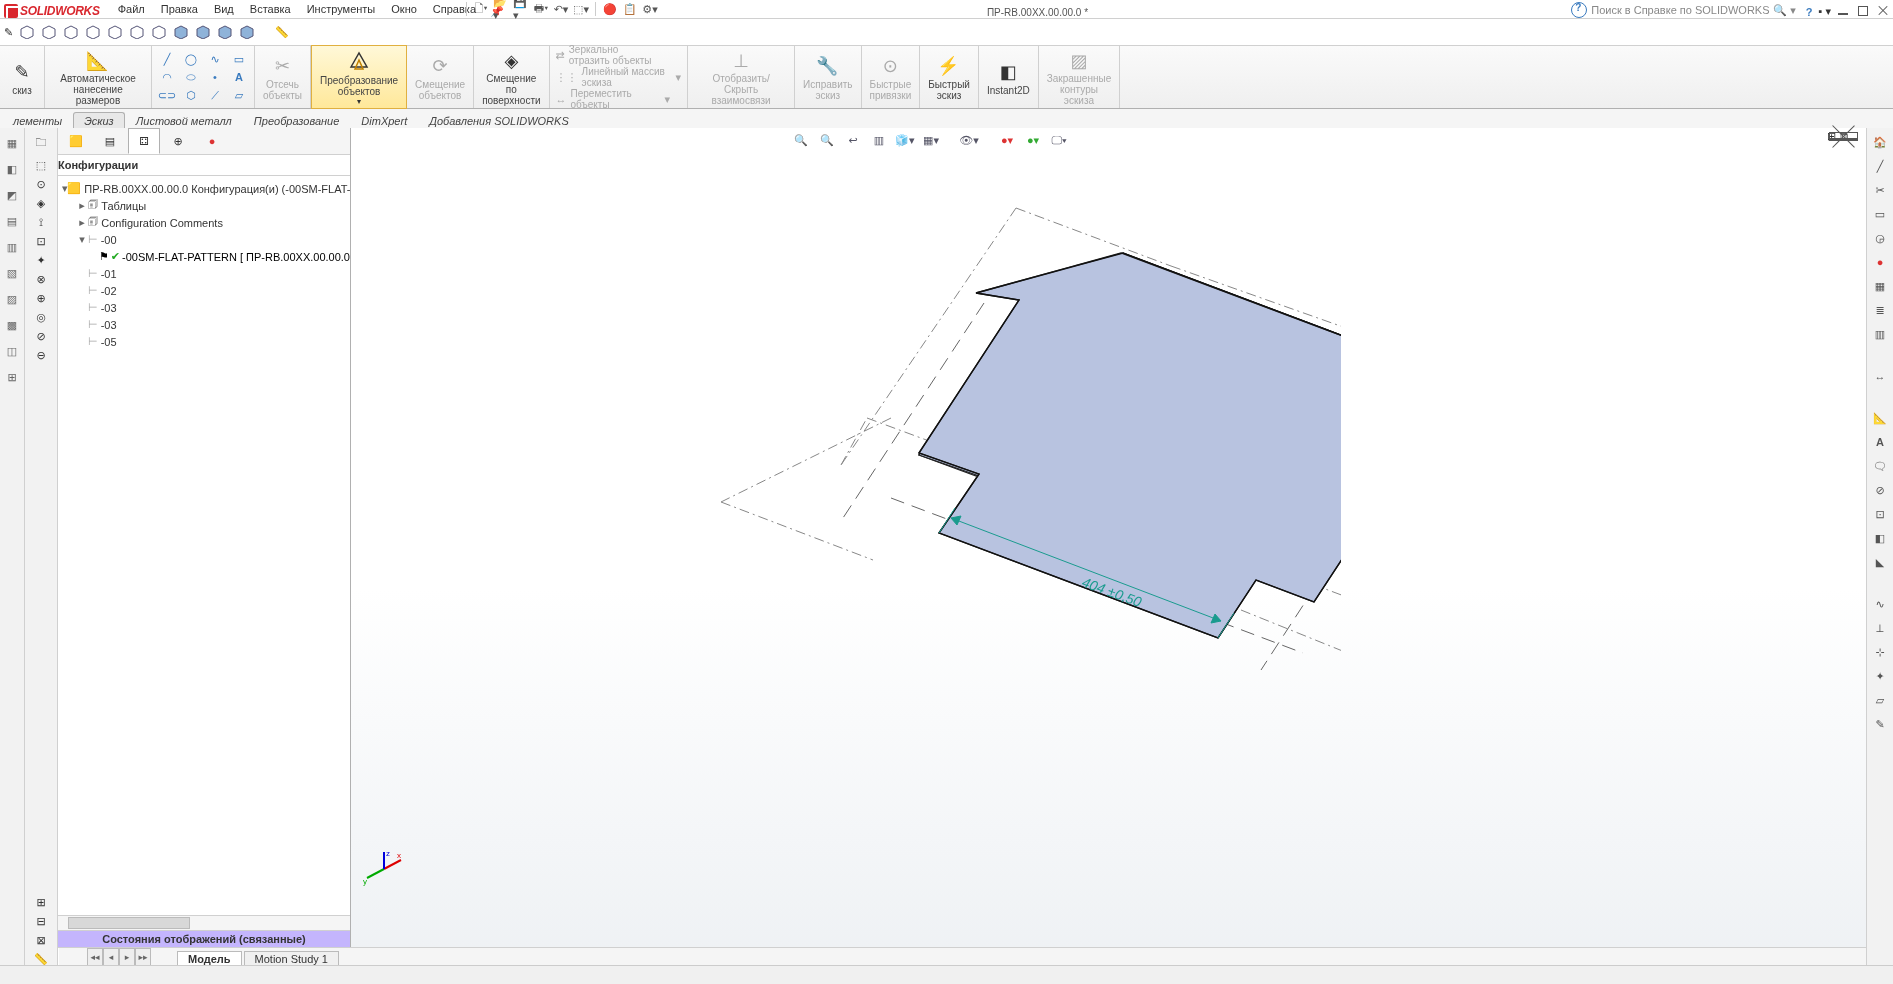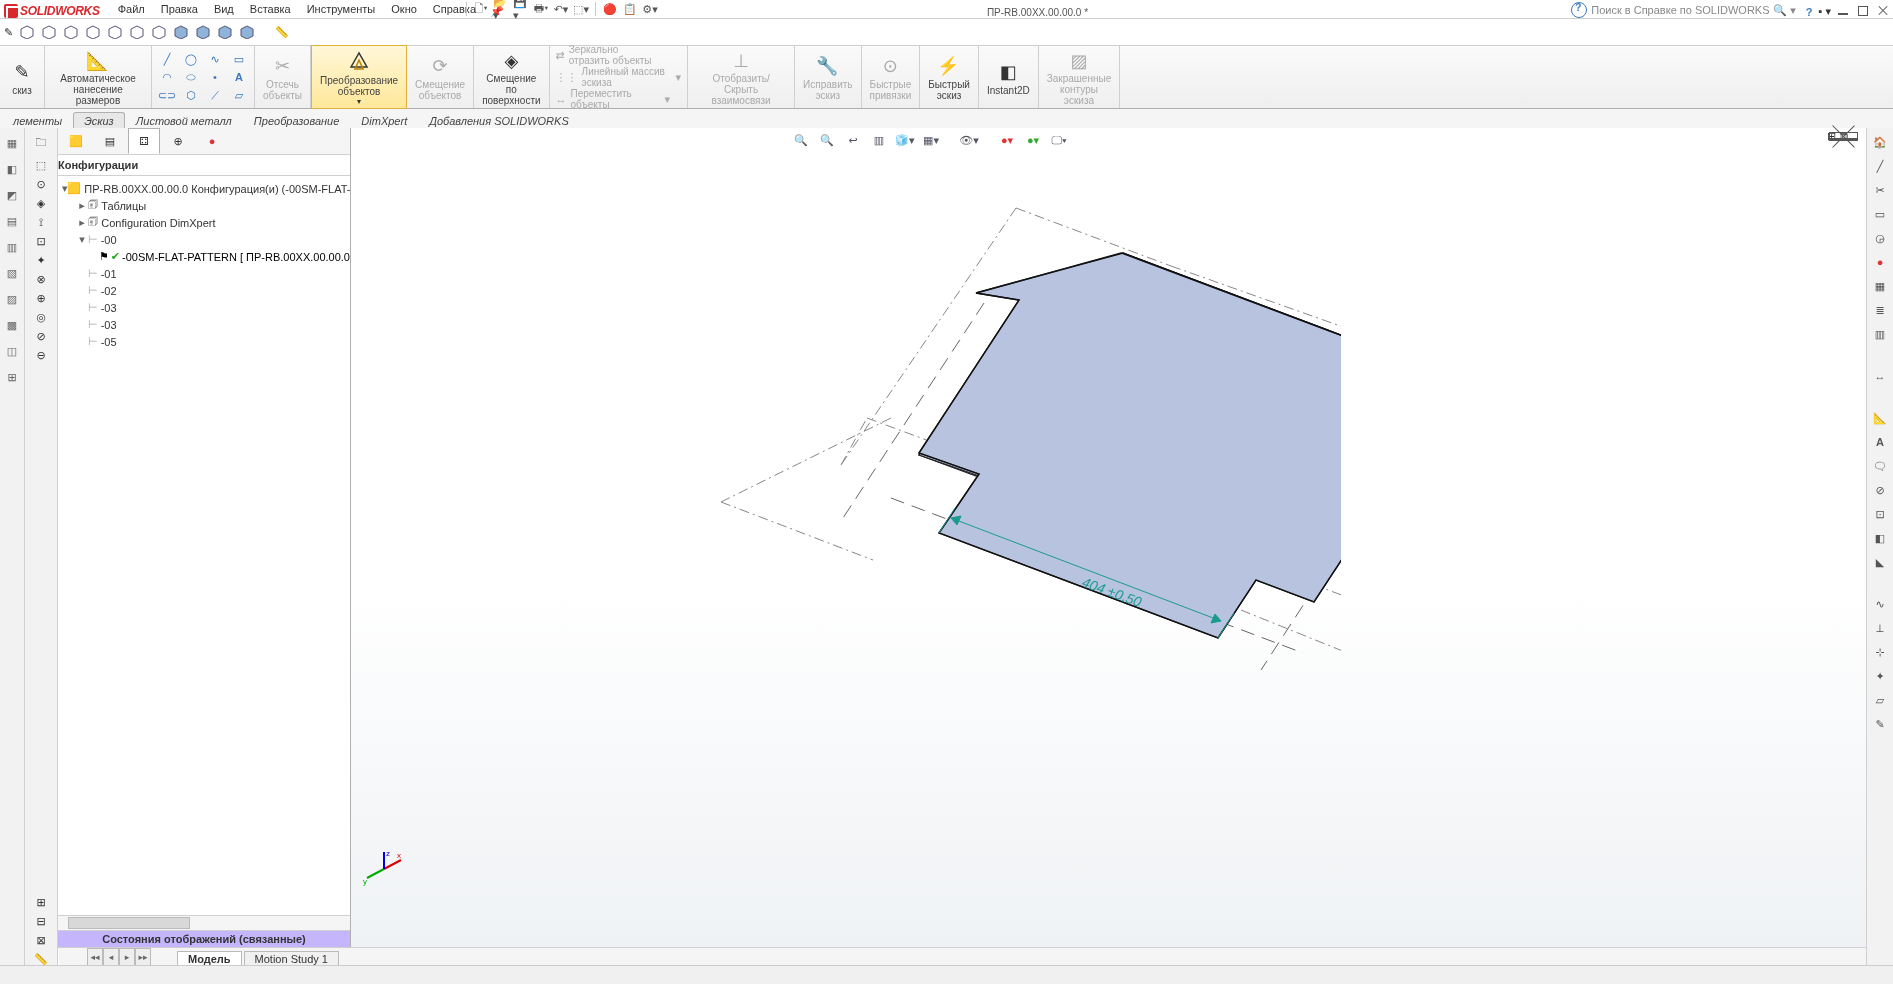--- a/index.html
+++ b/index.html
@@ -320,21 +320,21 @@
       <span class="t2">🟨</span>
       <span class="t2">▤</span>
       <span class="t2 active">⚃</span>
       <span class="t2">⊕</span>
       <span class="t2" style="color:#d33;">●</span>
     </div>
     <div class="treetitle">Конфигурации</div>
     <div class="tree">
       <div class="tn"><span class="tw">▾</span><span style="color:#e0a000;">🟨</span>&nbsp;<span>ПР-RB.00XX.00.00.0 Конфигурация(и)  (-00SM-FLAT-PAT</span></div>
       <div class="tn ind1"><span class="tw">▸</span><span>🗊</span>&nbsp;<span>Таблицы</span></div>
-      <div class="tn ind1"><span class="tw">▸</span><span>🗊</span>&nbsp;<span>Configuration DimXpert</span></div>
+      <div class="tn ind1"><span class="tw">▸</span><span>🗊</span>&nbsp;<span>Configuration Comments</span></div>
       <div class="tn ind1"><span class="tw">▾</span><span style="color:#aaa;">⊢</span>&nbsp;<span>-00</span></div>
       <div class="tn ind2 sel">
           <span class="tw"></span>
           <span>⚑</span>
           <span style="color:#2a2;margin:0 2px;">✔</span>
           <span>-00SM-FLAT-PATTERN [ ПР-RB.00XX.00.00.0</span>
         </div>
       <div class="tn ind1"><span class="tw"></span><span style="color:#aaa;">⊢</span>&nbsp;<span>-01</span></div>
       <div class="tn ind1"><span class="tw"></span><span style="color:#aaa;">⊢</span>&nbsp;<span>-02</span></div>
       <div class="tn ind1"><span class="tw"></span><span style="color:#aaa;">⊢</span>&nbsp;<span>-03</span></div>

